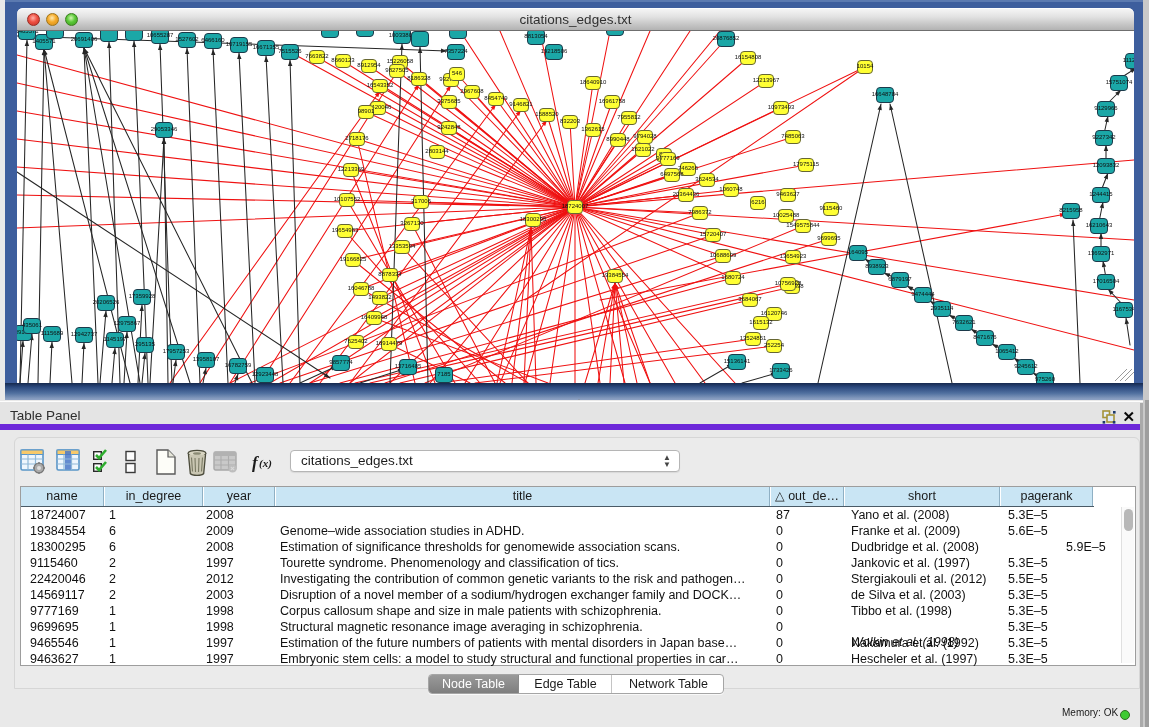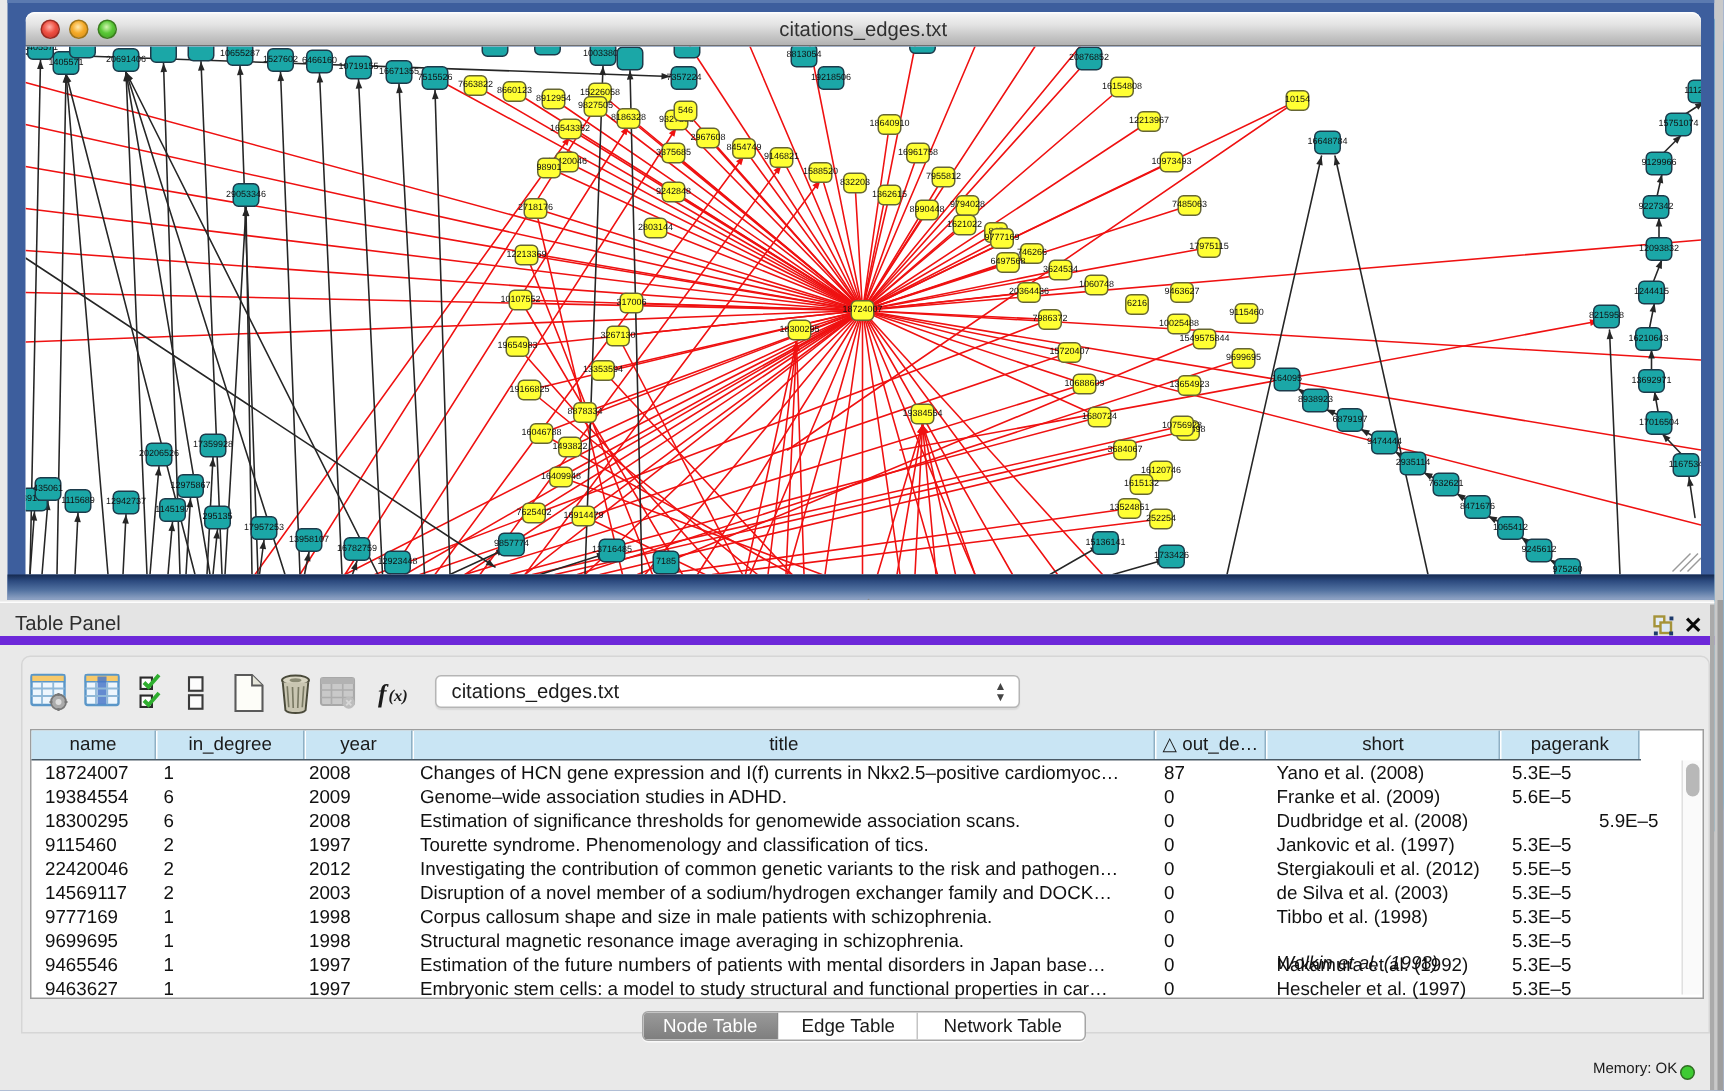--- a/index.html
+++ b/index.html
@@ -1,16 +1,16 @@
 <!DOCTYPE html>
 <html><head><meta charset="utf-8">
 <style>
 *{margin:0;padding:0;box-sizing:border-box;}
 html,body{width:1149px;height:727px;overflow:hidden;font-family:"Liberation Sans",sans-serif;}
-#app{position:relative;width:1149px;height:567px;background:#0ea5e9;border-radius:31px;}
+#app{position:relative;width:1149px;height:567px;background:#84cc16;border-radius:31px;}
 
 #desktop{position:absolute;left:0px;top:0px;width:1143px;height:400px;background:#3d5e9d;}
 #desktop:before{content:"";position:absolute;left:0;top:0;width:5px;height:400px;background:#e9e9e9;}
 #deskgrad{position:absolute;left:5px;top:383px;width:1138px;height:17px;background:linear-gradient(#15294e,#2c4a7f 25%,#50709f 60%,#8ba0c2 95%);}
 #topline{position:absolute;left:5px;top:0;width:1138px;height:2px;background:#5b7ab0;}
 #win{position:absolute;left:17px;top:8px;width:1117px;height:375px;}
 #titlebar{position:absolute;left:0;top:0;width:1117px;height:23px;border-radius:6px 6px 0 0;background:linear-gradient(#f7f7f7,#e2e2e2 40%,#c9c9c9 70%,#b2b2b2);border-bottom:1px solid #6f6f6f;box-shadow:inset 0 1px 0 #fdfdfd;}
 #title{position:absolute;left:0;top:4px;width:100%;text-align:center;font-size:13.5px;color:#303030;}
 .tl{position:absolute;top:5px;width:13px;height:13px;border-radius:50%;}
 #tl-r{left:10px;background:radial-gradient(circle at 5px 4px,#ffb0a8,#ee5042 45%,#c03028);border:1px solid #9a2b22;}
@@ -774,21 +774,20 @@
 <div class="hrow" style="left:84px;width:98px;">in_degree</div>
 <div class="hrow" style="left:183px;width:71px;">year</div>
 <div class="hrow" style="left:255px;width:494px;">title</div>
 <div class="hrow" style="left:750px;width:73px;">△ out_de…</div>
 <div class="hrow" style="left:824px;width:155px;">short</div>
 <div class="hrow" style="left:980px;width:92px;">pagerank</div>
 <div id="hdrline"></div>
 <div class="cell" style="left:9px;top:21px;">18724007</div>
 <div class="cell" style="left:88px;top:21px;">1</div>
 <div class="cell" style="left:185px;top:21px;">2008</div>
-<div class="cell" style="left:259px;top:21px;">Changes of HCN gene expression and I(f) currents in Nkx2.5–positive cardiomyoc…</div>
 <div class="cell" style="left:755px;top:21px;">87</div>
 <div class="cell" style="left:830px;top:21px;">Yano et al. (2008)</div>
 <div class="cell" style="left:987px;top:21px;">5.3E–5</div>
 <div class="cell" style="left:9px;top:37px;">19384554</div>
 <div class="cell" style="left:88px;top:37px;">6</div>
 <div class="cell" style="left:185px;top:37px;">2009</div>
 <div class="cell" style="left:259px;top:37px;">Genome–wide association studies in ADHD.</div>
 <div class="cell" style="left:755px;top:37px;">0</div>
 <div class="cell" style="left:830px;top:37px;">Franke et al. (2009)</div>
 <div class="cell" style="left:987px;top:37px;">5.6E–5</div>

